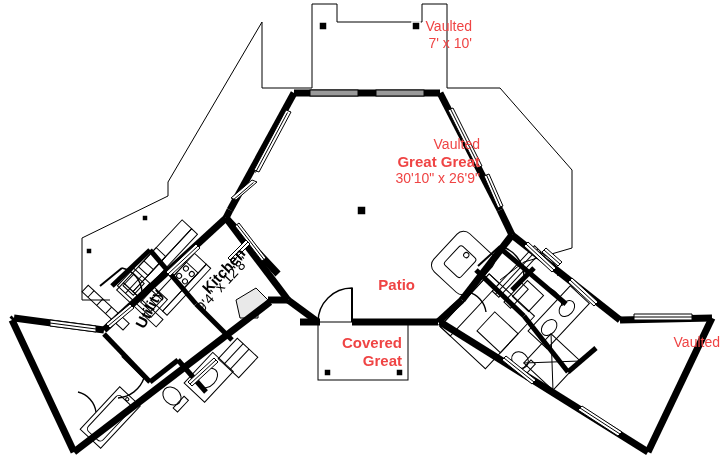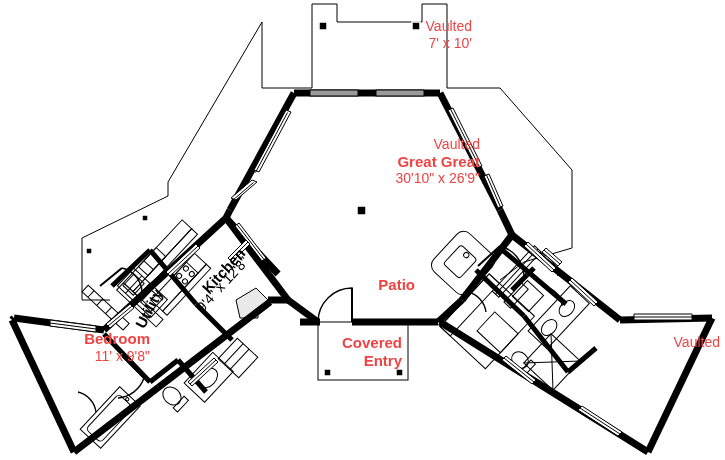--- a/index.html
+++ b/index.html
@@ -347,29 +347,25 @@
     <div class="lbl-sub">Vaulted</div>
     <div class="lbl-main">Great Great</div>
     <div class="lbl-dim">30'10" x 26'9"</div>
   </div>
 
   <div class="rot-label lbl-main" style="left:196px; top:262px; transform:rotate(-47deg);">Kitchen</div>
   <div class="rot-label lbl-dim" style="left:188px; top:276px; transform:rotate(-47deg);">9'4" x 12'8"</div>
 
   <div class="rot-label lbl-main" style="left:128px; top:300px; transform:rotate(-63deg);">Utility</div>
 
-  <div class="room-label" style="left:0px; top:330px; width:150px;">
-    <div class="lbl-main">Bedroom</div>
-    <div class="lbl-dim">11' x 9'8"</div>
-  </div>
 
   <div class="room-label lbl-main" style="left:315px; top:276px; width:100px;">Patio</div>
 
   <div class="room-label" style="left:302px; top:334px; width:100px;">
     <div class="lbl-main">Covered</div>
-    <div class="lbl-main">Entry</div>
+    <div class="lbl-main">Great</div>
   </div>
 
   <div class="room-label" style="left:570px; top:334px; width:150px;">
     <div class="lbl-sub">Vaulted</div>
   </div>
 
 </div>
 
 </body></html>

